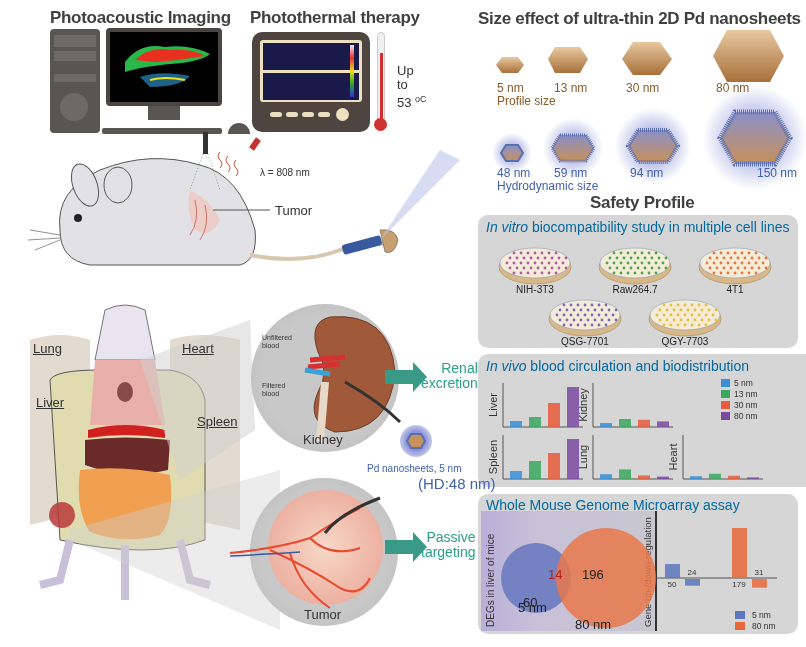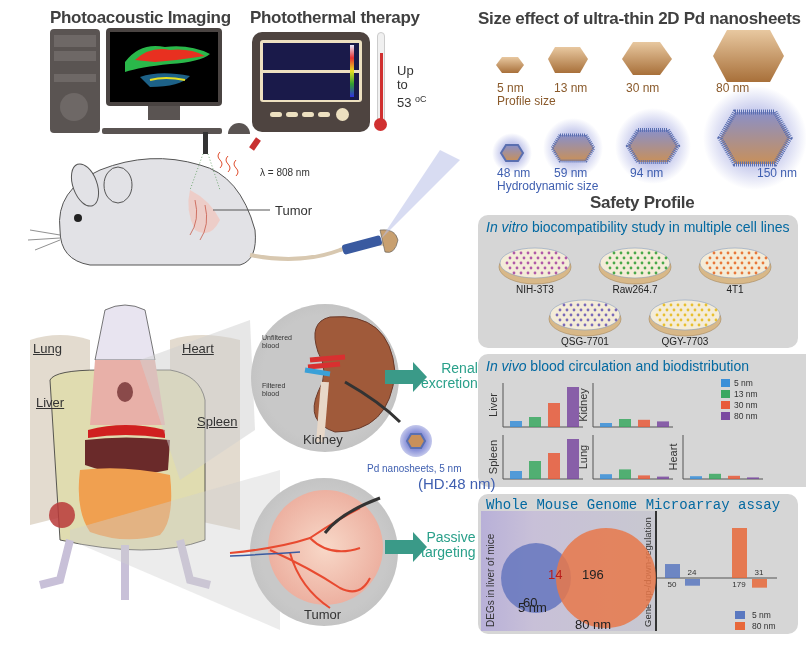--- a/index.html
+++ b/index.html
@@ -430,21 +430,21 @@
       <rect x="243" y="26" width="9" height="8" fill="#e85a3a"></rect>
       <text x="256" y="33" font-size="8.5" fill="#333">30 nm</text>
     </g>
     <g>
       <rect x="243" y="37" width="9" height="8" fill="#7a4aa0"></rect>
       <text x="256" y="44" font-size="8.5" fill="#333">80 nm</text>
     </g>
   </svg>
 
 <div class="panel" style="left:478px;top:494px;width:320px;height:140px;">
-  <div class="panel-title" style="left:8px;top:3px;font-family:Liberation Mono, monospace;">Whole Mouse Genome Microarray assay</div>
+  <div class="panel-title" style="left:8px;top:3px;">Whole Mouse Genome Microarray assay</div>
 </div>
 <div class="abs" style="left:481px;top:511px;width:174px;height:120px;background:linear-gradient(90deg,#b8b0d8,#c8c0d8 30%,#c8c8d0);"></div>
 <div class="abs" style="left:655px;top:511px;width:2px;height:120px;background:#333;"></div>
 <div class="vlabel" style="left:485px;top:627px;font-size:10px;">DEGs in liver of mice</div>
 <div class="vlabel" style="left:642px;top:627px;font-size:9.5px;">Gene up-/down-regulation</div>
 <svg width="180" height="125" style="left:481px;top:508px;">
   <circle cx="55" cy="70" r="35" fill="#6a7ac0" opacity="0.9"></circle>
   <circle cx="125" cy="70" r="50" fill="#e8784a" opacity="0.85"></circle>
 </svg>
 <div class="abs" style="left:523px;top:595px;font-size:13px;color:#222;">60</div>

